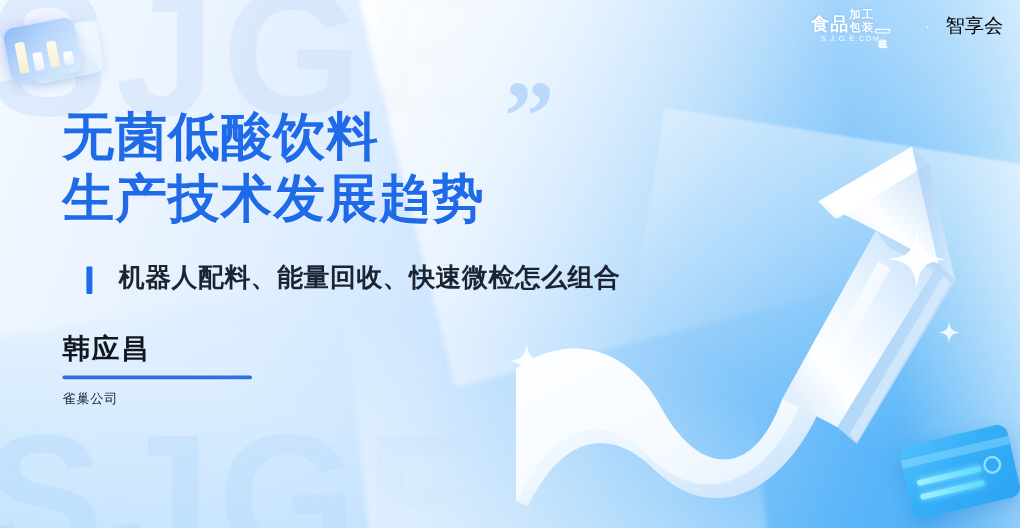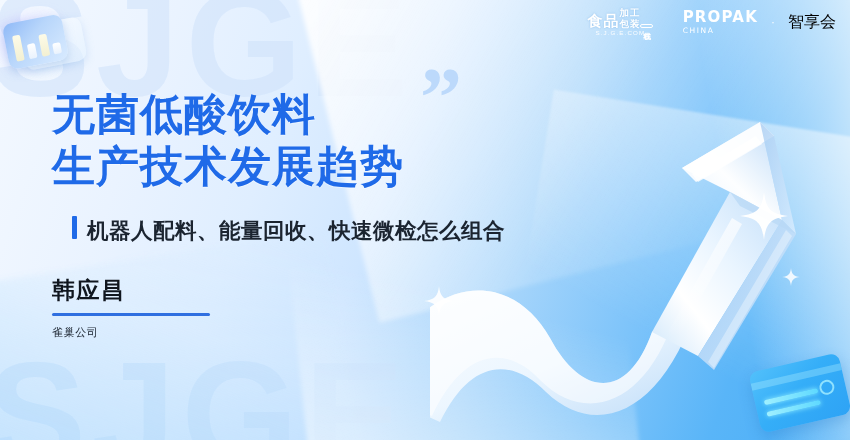--- a/index.html
+++ b/index.html
@@ -185,21 +185,21 @@
     font-weight:bold;
     font-size:43px;
     line-height:1.22;
     letter-spacing:1px;
     white-space:pre-line;
     text-shadow:0 1px 0 rgba(255,255,255,.45);
   }
 
   .subtitle-row {
     position:absolute; left:52px; top:216px;
-    display:flex; align-items:flex-start; gap:10px;padding-left:20px;
+    display:flex; align-items:flex-end; gap:22px;padding-left:20px;
   }
   .sub-mark { width:5px; height:23px; background:#1f6ae8; border-radius:1px; }
   .subtitle {
     color:#1b2430; font-size:21.5px; font-weight:bold; letter-spacing:.5px;
   }
 
   .speaker {
     position:absolute; left:52px; top:275px;
     color:#10161f; font-size:23px; font-weight:bold; letter-spacing:1.5px;text-align:center;
   }
@@ -341,24 +341,20 @@
           <span class="logo-cn small">工</span>
           <span class="logo-cn small">装</span>
         </div>
         <span class="logo-box">在线</span>
       </div>
       <div class="logo-domain">S.J.G.E.COM</div>
     </div>
 
     <span class="logo-dot">&nbsp;</span>
 
-    <div class="propak">
-      <span class="propak-main">PROPAK</span>
-      <span class="propak-sub">CHINA</span>
-    </div>
 
     <span class="logo-dot">·</span>
 
     <span class="zhixianghui">智享会</span>
   </div>
 
   <div class="content">
 
     <div class="title">无菌低酸饮料
 生产技术发展趋势</div>

